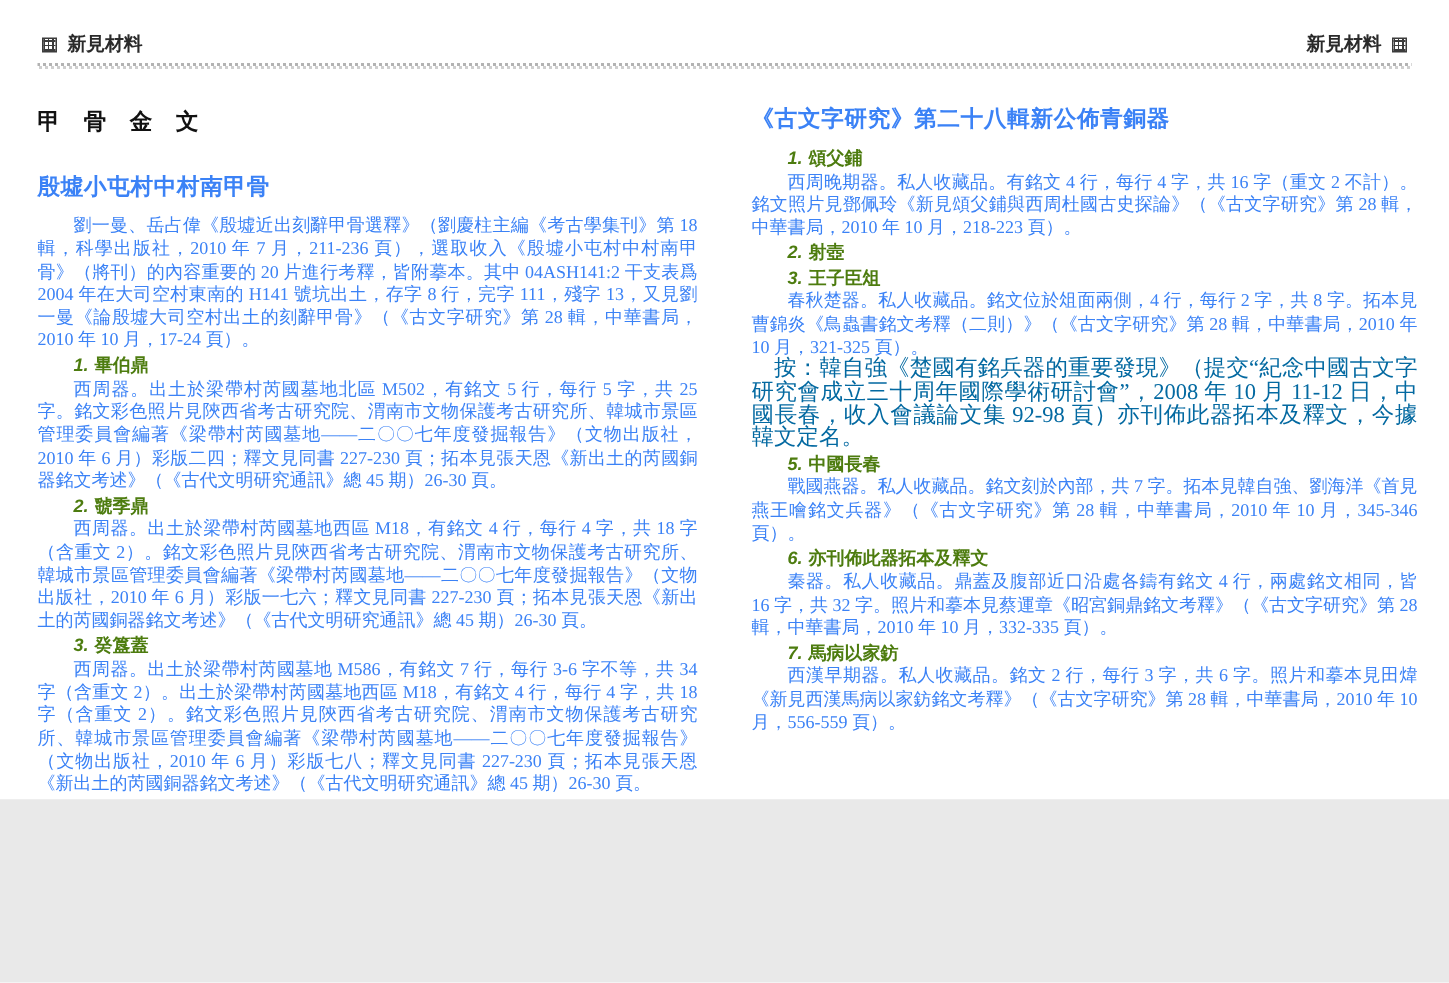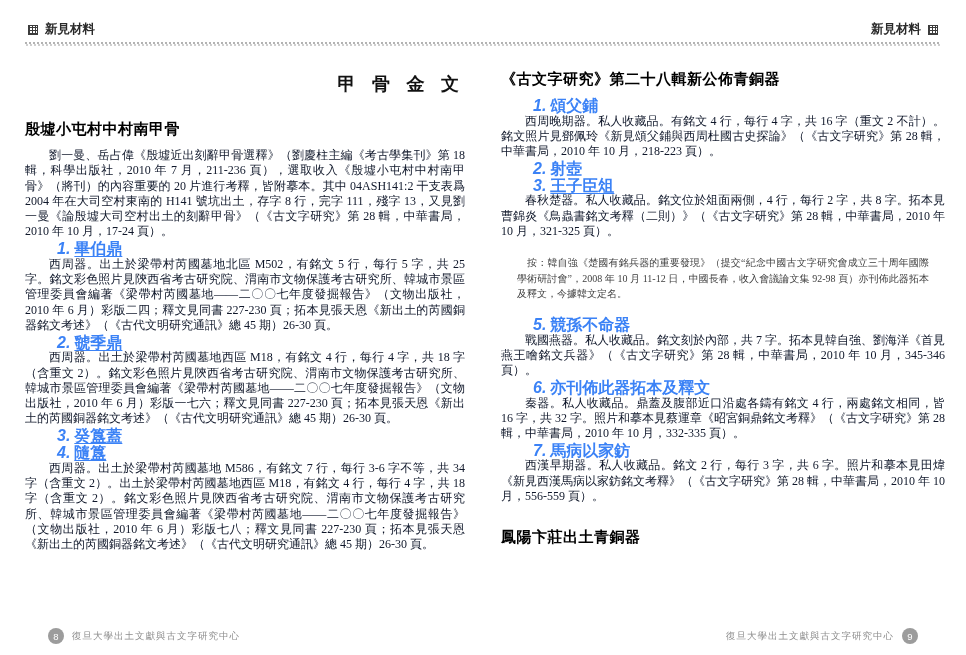--- a/index.html
+++ b/index.html
@@ -1,17 +1,17 @@
 <!DOCTYPE html>
 <html><head>
 <meta charset="utf-8">
 <style>
   html,body{margin:0;padding:0;background:#e9e9e9;}
   .spread{
-    position:relative;width:966px;height:655px;background:#ffffff;
+    position:relative;width:966px;height:533px;background:#ffffff;
     font-family:"Liberation Serif","DejaVu Serif",serif;color:#1c1c1c;
     overflow:hidden;margin:0 auto;
   }
   
   .running-head{position:absolute;top:21px;font-size:12.5px;font-weight:bold;color:#2a2a2a;display:flex;align-items:center;gap:7px;}
   .running-head.left{left:28px;}
   .running-head.right{right:28px;}
   .ornament{
     display:inline-block;width:10px;height:10px;
     background:
@@ -26,31 +26,31 @@
       repeating-linear-gradient(90deg,transparent 0 1px,#cfcfcf 1px 3px,transparent 3px 4px);
     background-position:0 0,0 2px;
     background-size:auto 2px,auto 2px;
     background-repeat:repeat-x;
   }
   
   .page{position:absolute;top:58px;}
   .page-left{left:25px;width:440px;}
   .page-right{left:501px;width:444px;}
 
-  .main-title{margin:14px 0 0 0;text-align:right;font-size:18px;font-weight:600;letter-spacing:6px;color:#111;}
-  h2.section{font-size:15px;font-weight:bold;color:#000000;margin:24px 0 9px 0;letter-spacing:0.5px;}
+  .main-title{margin:14px 0 0 0;text-align:left;font-size:15px;font-weight:600;letter-spacing:6px;color:#111;}
+  h2.section{font-size:15px;font-weight:bold;color:#3b82f6;margin:24px 0 9px 0;letter-spacing:0.5px;}
   .page-right h2.section.first{margin-top:12px;}
-  p.body{font-size:12px;line-height:15.3px;text-align:justify;text-indent:2em;margin:0;color:#0f172a;}
-  p.note{font-size:10px;line-height:15.3px;text-align:justify;text-indent:1em;margin:16px;color:#404040;}
+  p.body{font-size:12px;line-height:15.3px;text-align:justify;text-indent:2em;margin:0;color:#3b82f6;}
+  p.note{font-size:15px;line-height:15.3px;text-align:justify;text-indent:1em;margin:0;color:#0369a1;}
   p.item-title{
-    font-size:16px;line-height:15.5px;margin:1.5px 0 0 0;text-indent:2em;
-    font-family:"Liberation Sans","DejaVu Sans",sans-serif;font-weight:bold;color:#3b82f6;
+    font-size:12px;line-height:15.5px;margin:1.5px 0 0 0;text-indent:2em;
+    font-family:"Liberation Sans","DejaVu Sans",sans-serif;font-weight:bold;color:#4d7c0f;
   }
   p.item-title .no{margin-right:4px;font-style:italic;}
-  .vessel.u{text-decoration:underline;text-underline-offset:2px;}
+  .vessel.u{text-underline-offset:2px;}
   
   .footer{position:absolute;top:628px;display:flex;align-items:center;gap:8px;font-size:9.5px;color:#8d8d8d;letter-spacing:1px;}
   .footer.left{left:48px;}
   .footer.right{right:48px;}
   .pagenum{
     display:inline-flex;align-items:center;justify-content:center;
     width:16px;height:16px;border-radius:50%;background:#9c9c9c;color:#ffffff;
     font-size:9.5px;letter-spacing:0;font-family:"Liberation Sans","DejaVu Sans",sans-serif;
   }
 </style>
@@ -77,48 +77,46 @@
 
 
     <p class="item-title"><span class="no">1.</span><span class="vessel u">畢伯鼎</span></p>
     <p class="body">西周器。出土於梁帶村芮國墓地北區 M502，有銘文 5 行，每行 5 字，共 25 字。銘文彩色照片見陝西省考古研究院、渭南市文物保護考古研究所、韓城市景區管理委員會編著《梁帶村芮國墓地——二〇〇七年度發掘報告》（文物出版社，2010 年 6 月）彩版二四；釋文見同書 227-230 頁；拓本見張天恩《新出土的芮國銅器銘文考述》（《古代文明研究通訊》總 45 期）26-30 頁。</p>
 
     <p class="item-title"><span class="no">2.</span><span class="vessel u">虢季鼎</span></p>
     <p class="body">西周器。出土於梁帶村芮國墓地西區 M18，有銘文 4 行，每行 4 字，共 18 字（含重文 2）。銘文彩色照片見陝西省考古研究院、渭南市文物保護考古研究所、韓城市景區管理委員會編著《梁帶村芮國墓地——二〇〇七年度發掘報告》（文物出版社，2010 年 6 月）彩版一七六；釋文見同書 227-230 頁；拓本見張天恩《新出土的芮國銅器銘文考述》（《古代文明研究通訊》總 45 期）26-30 頁。</p>
 
     <p class="item-title"><span class="no">3.</span><span class="vessel u">癸簋蓋</span></p>
 
-    <p class="item-title"><span class="no">4.</span><span class="vessel u">隨簋</span></p>
     <p class="body">西周器。出土於梁帶村芮國墓地 M586，有銘文 7 行，每行 3-6 字不等，共 34 字（含重文 2）。出土於梁帶村芮國墓地西區 M18，有銘文 4 行，每行 4 字，共 18 字（含重文 2）。銘文彩色照片見陝西省考古研究院、渭南市文物保護考古研究所、韓城市景區管理委員會編著《梁帶村芮國墓地——二〇〇七年度發掘報告》（文物出版社，2010 年 6 月）彩版七八；釋文見同書 227-230 頁；拓本見張天恩《新出土的芮國銅器銘文考述》（《古代文明研究通訊》總 45 期）26-30 頁。</p>
   </div>
 
   <div class="page page-right">
     <h2 class="section first">《古文字研究》第二十八輯新公佈青銅器</h2>
 
     <p class="item-title"><span class="no">1.</span><span class="vessel">頌父鋪</span></p>
     <p class="body">西周晚期器。私人收藏品。有銘文 4 行，每行 4 字，共 16 字（重文 2 不計）。銘文照片見鄧佩玲《新見頌父鋪與西周杜國古史探論》（《古文字研究》第 28 輯，中華書局，2010 年 10 月，218-223 頁）。</p>
 
     <p class="item-title"><span class="no">2.</span><span class="vessel">射壺</span></p>
 
     <p class="item-title"><span class="no">3.</span><span class="vessel u">王子臣俎</span></p>
     <p class="body">春秋楚器。私人收藏品。銘文位於俎面兩側，4 行，每行 2 字，共 8 字。拓本見曹錦炎《鳥蟲書銘文考釋（二則）》（《古文字研究》第 28 輯，中華書局，2010 年 10 月，321-325 頁）。</p>
 
     <p class="note">按：韓自強《楚國有銘兵器的重要發現》（提交“紀念中國古文字研究會成立三十周年國際學術研討會”，2008 年 10 月 11-12 日，中國長春，收入會議論文集 92-98 頁）亦刊佈此器拓本及釋文，今據韓文定名。</p>
 
 
-    <p class="item-title"><span class="no">5.</span><span class="vessel">競孫不命器</span></p>
+    <p class="item-title"><span class="no">5.</span><span class="vessel">中國長春</span></p>
     <p class="body">戰國燕器。私人收藏品。銘文刻於內部，共 7 字。拓本見韓自強、劉海洋《首見燕王噲銘文兵器》（《古文字研究》第 28 輯，中華書局，2010 年 10 月，345-346 頁）。</p>
 
     <p class="item-title"><span class="no">6.</span><span class="vessel">亦刊佈此器拓本及釋文</span></p>
     <p class="body">秦器。私人收藏品。鼎蓋及腹部近口沿處各鑄有銘文 4 行，兩處銘文相同，皆 16 字，共 32 字。照片和摹本見蔡運章《昭宮銅鼎銘文考釋》（《古文字研究》第 28 輯，中華書局，2010 年 10 月，332-335 頁）。</p>
 
     <p class="item-title"><span class="no">7.</span><span class="vessel">馬病以家鈁</span></p>
     <p class="body">西漢早期器。私人收藏品。銘文 2 行，每行 3 字，共 6 字。照片和摹本見田煒《新見西漢馬病以家鈁銘文考釋》（《古文字研究》第 28 輯，中華書局，2010 年 10 月，556-559 頁）。</p>
 
-    <h2 class="section">鳳陽卞莊出土青銅器</h2>
 
   </div>
 
   <div class="footer left">
     <span class="pagenum">8</span>
     <span>復旦大學出土文獻與古文字研究中心</span>
   </div>
   <div class="footer right">
     <span>復旦大學出土文獻與古文字研究中心</span>
     <span class="pagenum">9</span>

